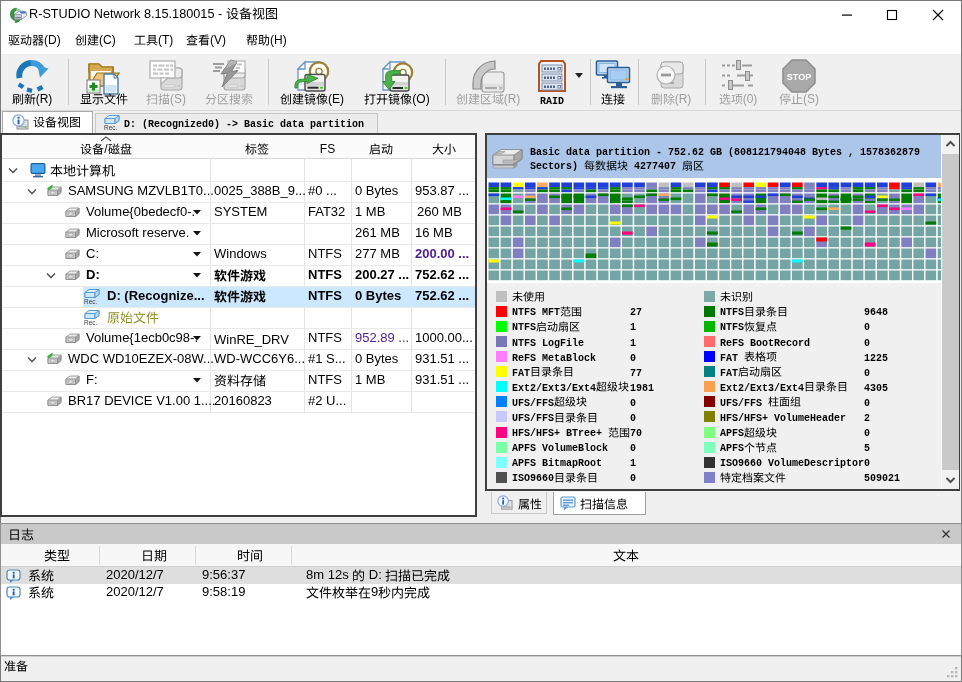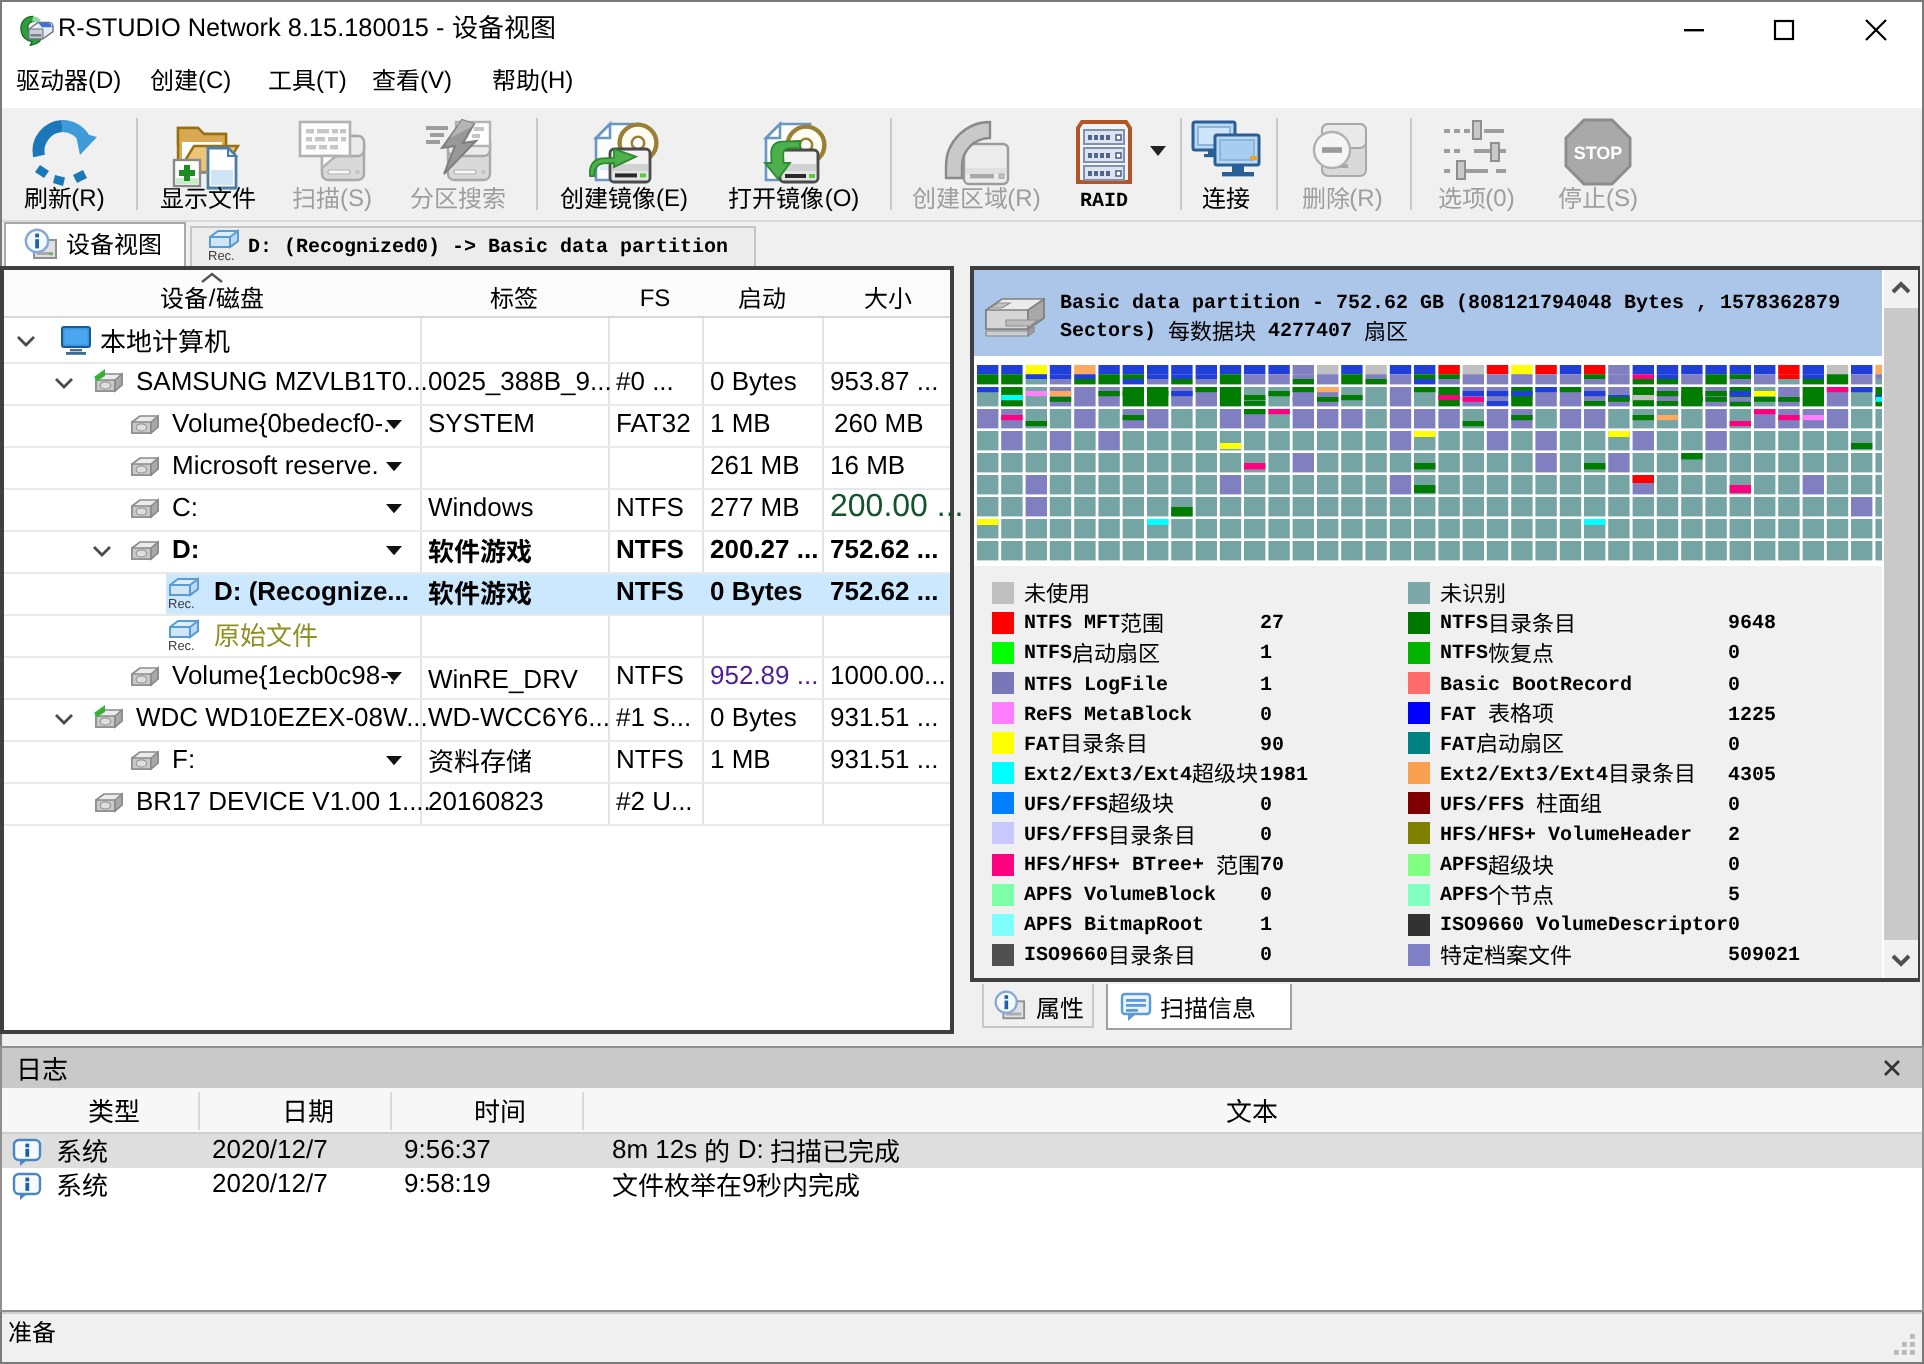--- a/index.html
+++ b/index.html
@@ -587,21 +587,21 @@
 <path d="M11.5 7 L15 4 L15 9.5 L11.5 12.5 Z" fill="#a8a8a8" stroke="#8a8a8a" stroke-width="0.8"></path>
 <ellipse cx="6.7" cy="9.7" rx="2.6" ry="1.8" fill="#dedede" stroke="#999" stroke-width="0.6"></ellipse>
 </svg>
 <div class="a fs" style="left:86px;top:247.23px;line-height:14.52px;font-size:13px;font-weight:normal;color:#000;white-space:pre">C:</div>
 <svg class="a" style="left:193px;top:252px" width="8" height="5" viewBox="0 0 8 5">
     <path d="M0 0 L8 0 L4 4.6 Z" fill="#111"></path>
   </svg>
 <div class="a fs" style="left:214px;top:247.23px;line-height:14.52px;font-size:13px;font-weight:normal;color:#000;white-space:pre">Windows</div>
 <div class="a fs" style="left:308px;top:247.23px;line-height:14.52px;font-size:13px;font-weight:normal;color:#000;white-space:pre">NTFS</div>
 <div class="a fs" style="left:355px;top:247.23px;line-height:14.52px;font-size:13px;font-weight:normal;color:#000;white-space:pre">277 MB</div>
-<div class="a fs" style="left:415px;top:247.23px;line-height:14.52px;font-size:16px;font-weight:normal;color:#14532d;white-space:pre">200.00 ...</div>
+<div class="a fs" style="left:415px;top:247.23px;line-height:14.52px;font-size:13px;font-weight:bold;color:#4c1d95;white-space:pre">200.00 ...</div>
 <svg class="a" style="left:46px;top:272px" width="10" height="7" viewBox="0 0 10 7">
     <path d="M1 1.5 L5 5.5 L9 1.5" stroke="#4a4a4a" fill="none" stroke-width="1.4"></path>
   </svg>
 <svg class="a" style="left:64px;top:267px" width="17" height="16" viewBox="0 0 17 16">
 <path d="M2 7 L6 4 L15 4 L15 9.5 L11.5 12.5 L2 12.5 Z" fill="#ececec" stroke="#8a8a8a" stroke-width="0.8"></path>
 <path d="M2 7 L11.5 7 L11.5 12.5 L2 12.5 Z" fill="#c9c9c9" stroke="#8a8a8a" stroke-width="0.8"></path>
 <path d="M11.5 7 L15 4 L15 9.5 L11.5 12.5 Z" fill="#a8a8a8" stroke="#8a8a8a" stroke-width="0.8"></path>
 <ellipse cx="6.7" cy="9.7" rx="2.6" ry="1.8" fill="#dedede" stroke="#999" stroke-width="0.6"></ellipse>
 </svg>
 <div class="a fs" style="left:86px;top:268.23px;line-height:14.52px;font-size:13px;font-weight:bold;color:#000;white-space:pre">D:</div>
@@ -1274,21 +1274,21 @@
 <div class="a" style="left:496px;top:366.3px;width:11px;height:11px;background:#ffff00;"></div>
 <div class="a fm" style="left:512px;top:367.67px;line-height:11.33px;font-size:10px;font-weight:bold;color:#000;white-space:pre">FAT</div>
 <svg class="a" style="left:530.00px;top:366.32px" width="44.00" height="11" viewBox="0 0 4000 1000">
     <g fill="#000" transform="translate(0,880) scale(1,-1)">
       <use xlink:href="#g76ee" href="#g76ee" x="0"></use>
       <use xlink:href="#g5f55" href="#g5f55" x="1000"></use>
       <use xlink:href="#g6761" href="#g6761" x="2000"></use>
       <use xlink:href="#g76ee" href="#g76ee" x="3000"></use>
     </g>
   </svg>
-<div class="a fm" style="left:630px;top:367.67px;line-height:11.33px;font-size:10px;font-weight:bold;color:#000;white-space:pre">90</div>
+<div class="a fm" style="left:630px;top:367.67px;line-height:11.33px;font-size:10px;font-weight:bold;color:#000;white-space:pre">77</div>
 <div class="a" style="left:496px;top:381.36px;width:11px;height:11px;background:#00ffff;"></div>
 <div class="a fm" style="left:512px;top:382.73px;line-height:11.33px;font-size:10px;font-weight:bold;color:#000;white-space:pre">Ext2/Ext3/Ext4</div>
 <svg class="a" style="left:596.00px;top:381.38px" width="33.00" height="11" viewBox="0 0 3000 1000">
     <g fill="#000" transform="translate(0,880) scale(1,-1)">
       <use xlink:href="#g8d85" href="#g8d85" x="0"></use>
       <use xlink:href="#g7ea7" href="#g7ea7" x="1000"></use>
       <use xlink:href="#g5757" href="#g5757" x="2000"></use>
     </g>
   </svg>
 <div class="a fm" style="left:630px;top:382.73px;line-height:11.33px;font-size:10px;font-weight:bold;color:#000;white-space:pre">1981</div>
@@ -1362,21 +1362,21 @@
 <div class="a fm" style="left:720px;top:322.49px;line-height:11.33px;font-size:10px;font-weight:bold;color:#000;white-space:pre">NTFS</div>
 <svg class="a" style="left:744.00px;top:321.14px" width="33.00" height="11" viewBox="0 0 3000 1000">
     <g fill="#000" transform="translate(0,880) scale(1,-1)">
       <use xlink:href="#g6062" href="#g6062" x="0"></use>
       <use xlink:href="#g590d" href="#g590d" x="1000"></use>
       <use xlink:href="#g70b9" href="#g70b9" x="2000"></use>
     </g>
   </svg>
 <div class="a fm" style="left:864px;top:322.49px;line-height:11.33px;font-size:10px;font-weight:bold;color:#000;white-space:pre">0</div>
 <div class="a" style="left:704px;top:336.18px;width:11px;height:11px;background:#ff6a6a;"></div>
-<div class="a fm" style="left:720px;top:337.55px;line-height:11.33px;font-size:10px;font-weight:bold;color:#000;white-space:pre">Basic BootRecord</div>
+<div class="a fm" style="left:720px;top:337.55px;line-height:11.33px;font-size:10px;font-weight:bold;color:#000;white-space:pre">ReFS BootRecord</div>
 <div class="a fm" style="left:864px;top:337.55px;line-height:11.33px;font-size:10px;font-weight:bold;color:#000;white-space:pre">0</div>
 <div class="a" style="left:704px;top:351.24px;width:11px;height:11px;background:#0000ff;"></div>
 <div class="a fm" style="left:720px;top:352.61px;line-height:11.33px;font-size:10px;font-weight:bold;color:#000;white-space:pre">FAT </div>
 <svg class="a" style="left:744.00px;top:351.26px" width="33.00" height="11" viewBox="0 0 3000 1000">
     <g fill="#000" transform="translate(0,880) scale(1,-1)">
       <use xlink:href="#g8868" href="#g8868" x="0"></use>
       <use xlink:href="#g683c" href="#g683c" x="1000"></use>
       <use xlink:href="#g9879" href="#g9879" x="2000"></use>
     </g>
   </svg>

